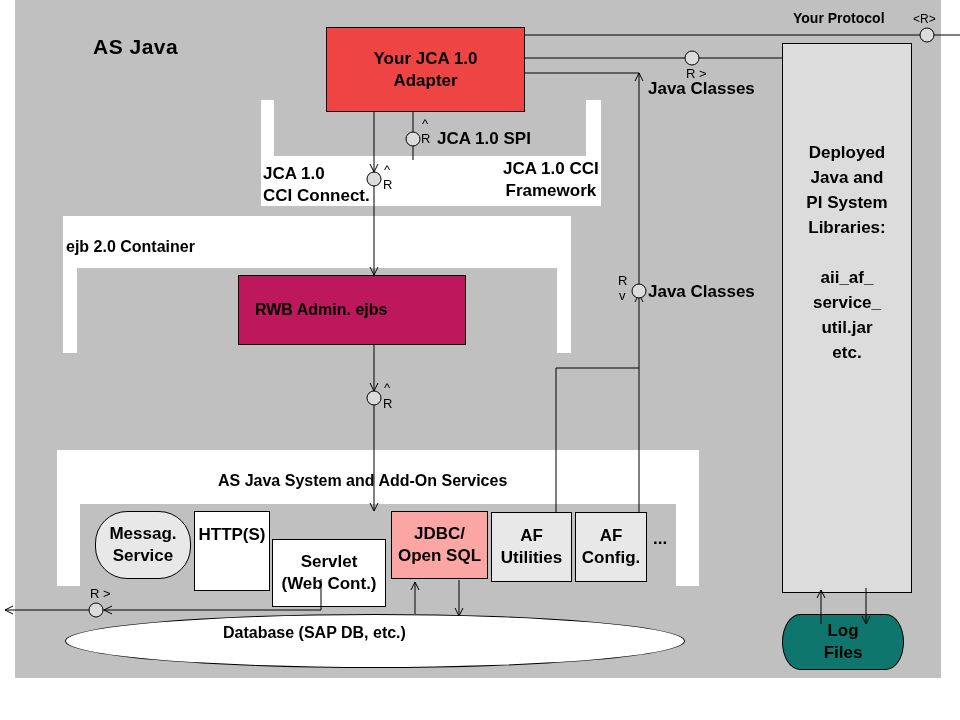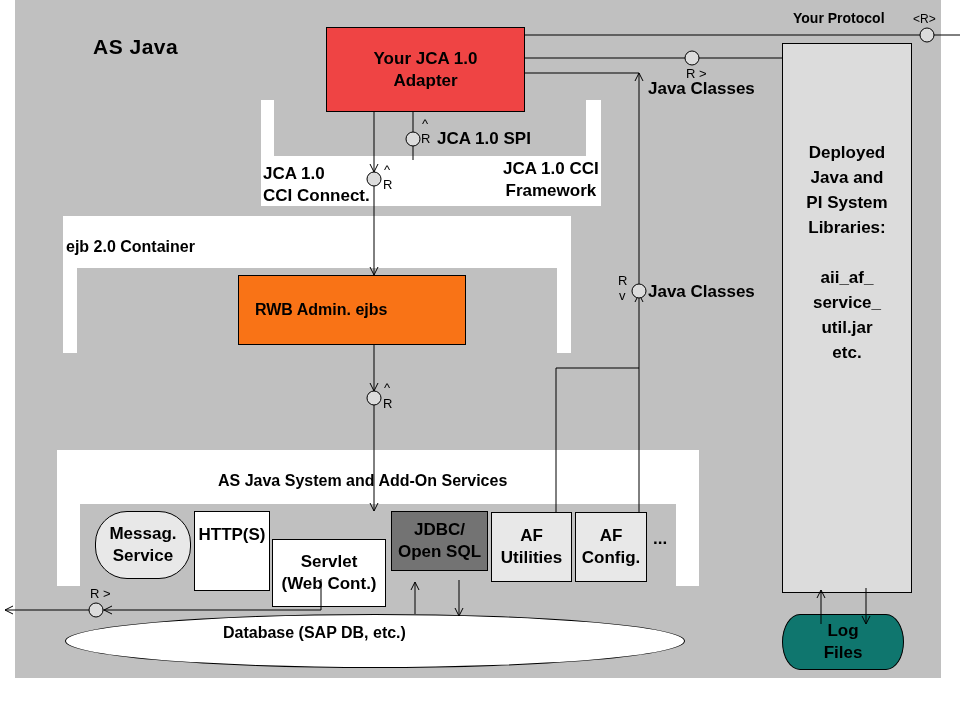--- a/index.html
+++ b/index.html
@@ -35,40 +35,40 @@
 <div class="abs lbl multiline" style="left:263px; top:163px; text-align:left;">JCA 1.0
 CCI Connect.</div>
 
 <div class="abs lbl multiline" style="left:455px; top:158px; text-align:center;margin-left:48px;">JCA 1.0 CCI
 Framework</div>
 
 <div class="abs white" style="left:63px; top:216px; width:508px; height:137px;"></div>
 <div class="abs bg-gray" style="left:77px; top:268px; width:480px; height:85px;"></div>
 <div class="abs lbl" style="left:66px; top:236px; font-size:16px;">ejb 2.0 Container</div>
 
-<div class="abs box" style="left:238px; top:275px; width:228px; height:70px; background:#f97316; justify-content:flex-start; padding-left:16px;text-align:right;">
+<div class="abs box" style="left:238px; top:275px; width:228px; height:70px; background:#be185d; justify-content:flex-start; padding-left:16px;text-align:right;">
   <span class="lbl" style="font-size:16px;">RWB Admin. ejbs</span>
 </div>
 
 <div class="abs white" style="left:57px; top:450px; width:642px; height:136px;"></div>
 <div class="abs bg-gray" style="left:80px; top:504px; width:596px; height:82px;"></div>
 <div class="abs lbl" style="left:218px; top:470px; font-size:16px;">AS Java System and Add-On Services</div>
 
 <div class="abs box" style="left:95px; top:511px; width:96px; height:68px; background:#e8e8e8;border-radius:32px;">
   <span class="lbl multiline">Messag.
 Service</span>
 </div>
 <div class="abs box" style="left:194px; top:511px; width:76px; height:80px; background:#ffffff; align-items:flex-start; padding-top:12px;">
   <span class="lbl">HTTP(S)</span>
 </div>
 <div class="abs box" style="left:272px; top:511px; width:114px; height:68px; background:#ffffff;margin-top:28px;">
   <span class="lbl multiline">Servlet
 (Web Cont.)</span>
 </div>
-<div class="abs box" style="left:391px; top:511px; width:97px; height:60px; background:#737373;">
+<div class="abs box" style="left:391px; top:511px; width:97px; height:68px; background:#fca5a5;">
   <span class="lbl multiline">JDBC/
 Open SQL</span>
 </div>
 <div class="abs box" style="left:491px; top:512px; width:81px; height:70px; background:#e8e8e8;">
   <span class="lbl multiline">AF
 Utilities</span>
 </div>
 <div class="abs box" style="left:575px; top:512px; width:72px; height:70px; background:#e8e8e8;">
   <span class="lbl multiline">AF
 Config.</span>

